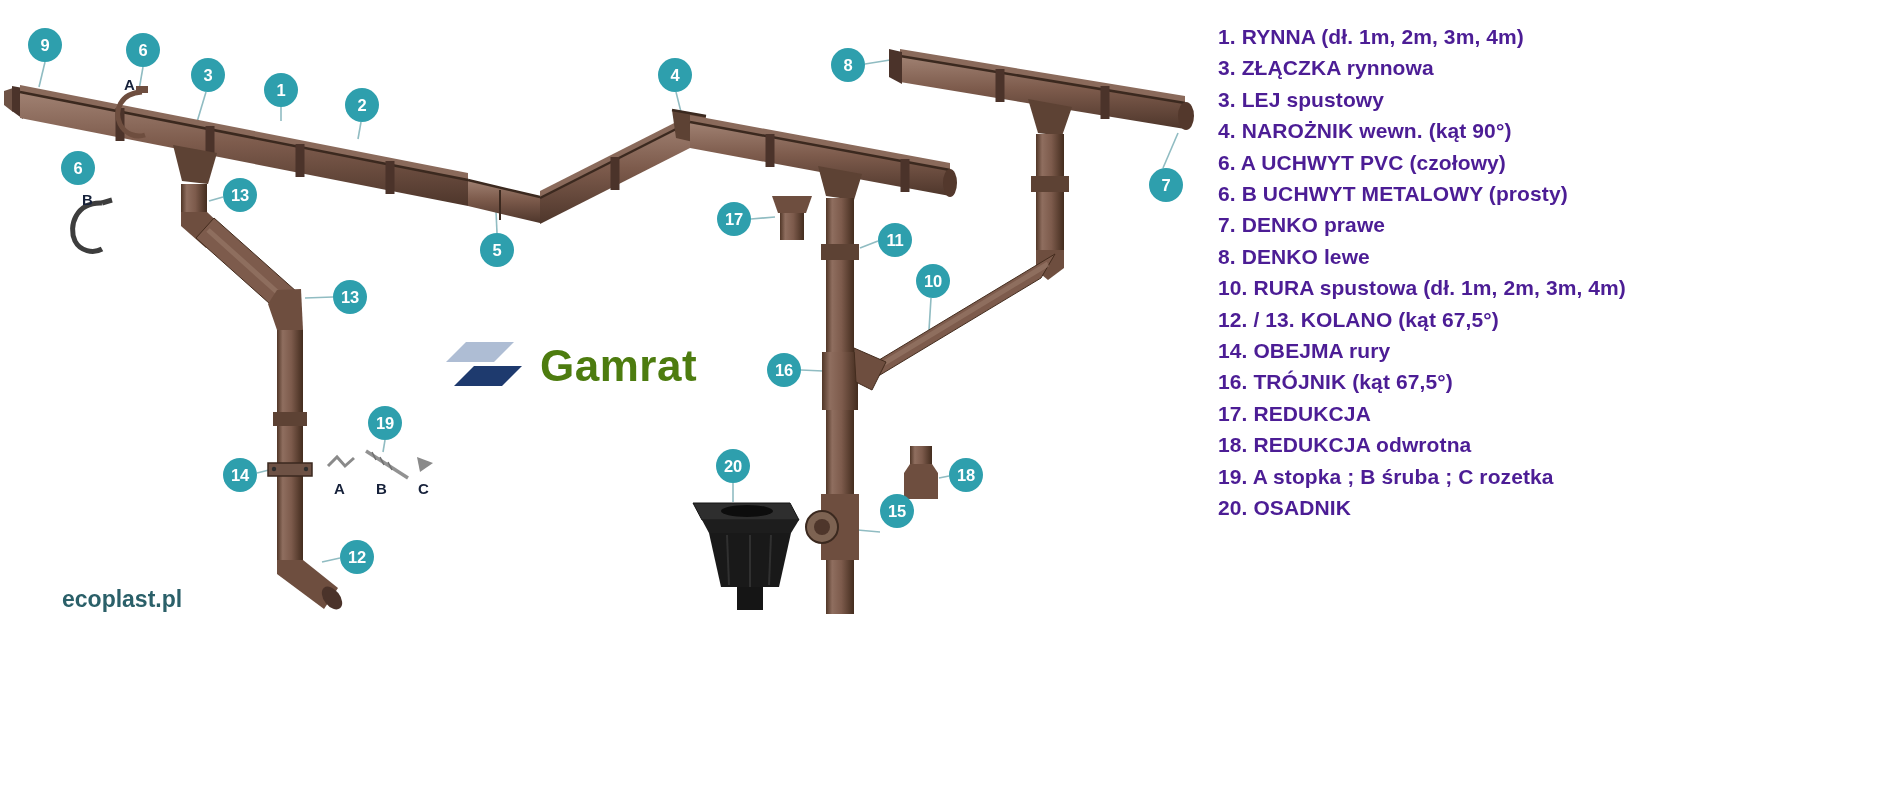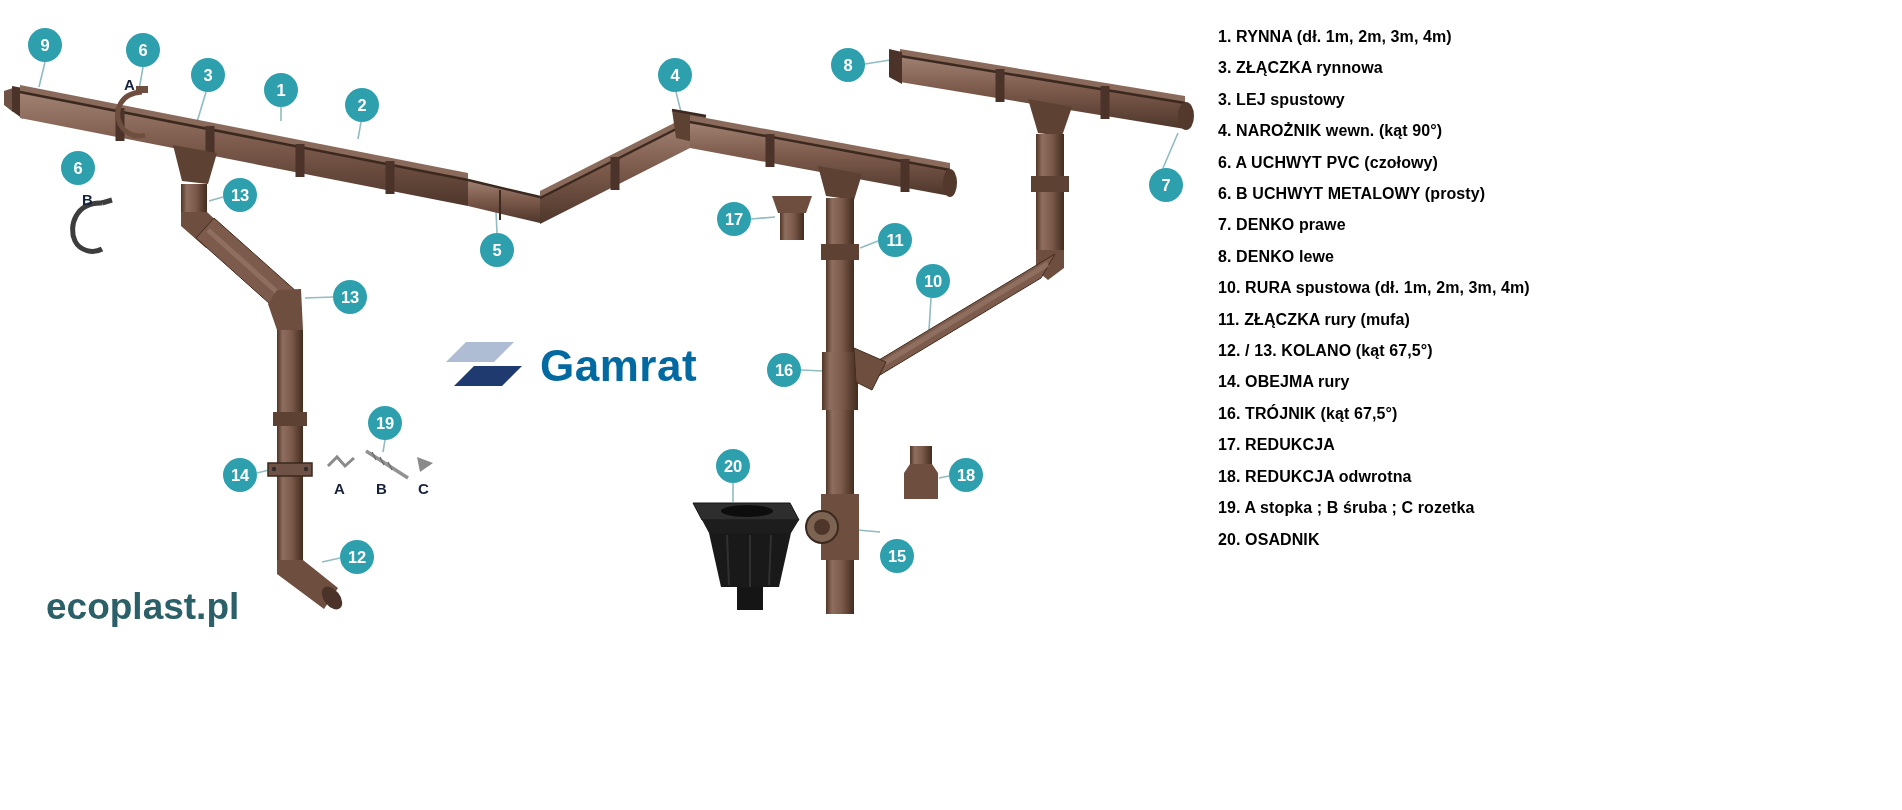--- a/index.html
+++ b/index.html
@@ -10,26 +10,26 @@
   .illustration{position:absolute;left:0;top:0;z-index:1;}
   .callout{
     position:absolute;width:34px;height:34px;border-radius:50%;
     background:#2e9fad;color:#ffffff;font-weight:700;font-size:16.5px;
     display:flex;align-items:center;justify-content:center;z-index:3;
     letter-spacing:-0.3px;
   }
   .letter{position:absolute;font-weight:700;font-size:15px;color:#16213a;z-index:3;}
   .legend{position:absolute;left:1218px;top:21px;z-index:2;}
   .legend-item{
-    font-weight:700;font-size:16px;line-height:31.4px;color:#000000;
+    font-weight:700;font-size:21px;line-height:31.4px;color:#4c1d95;
     white-space:nowrap;letter-spacing:0.1px;
   }
   .logo{position:absolute;left:444px;top:340px;display:flex;align-items:center;gap:16px;z-index:2;}
-  .logo-text{font-weight:700;font-size:44px;color:#0369a1;letter-spacing:0.5px;}
-  .website{position:absolute;left:46px;top:586px;font-weight:700;font-size:37px;color:#2b6069;z-index:2;}
+  .logo-text{font-weight:700;font-size:44px;color:#4d7c0f;letter-spacing:0.5px;}
+  .website{position:absolute;left:62px;top:586px;font-weight:700;font-size:23px;color:#2b6069;z-index:2;}
 </style>
 </head>
 <body>
 
 <div class="stage">
 
   <svg class="illustration" width="1902" height="810" viewBox="0 0 1902 810">
     <defs>
       <linearGradient id="gv" x1="0" y1="0" x2="0" y2="1">
         <stop offset="0" stop-color="#a08172"></stop>
@@ -257,21 +257,21 @@
   <div class="callout" style="left:333px;top:280px">13</div>
   <div class="callout" style="left:480px;top:233px">5</div>
   <div class="callout" style="left:717px;top:202px">17</div>
   <div class="callout" style="left:878px;top:223px">11</div>
   <div class="callout" style="left:916px;top:264px">10</div>
   <div class="callout" style="left:767px;top:353px">16</div>
   <div class="callout" style="left:368px;top:406px">19</div>
   <div class="callout" style="left:223px;top:458px">14</div>
   <div class="callout" style="left:340px;top:540px">12</div>
   <div class="callout" style="left:716px;top:449px">20</div>
-  <div class="callout" style="left:880px;top:539px">15</div>
+  <div class="callout" style="left:880px;top:494px">15</div>
   <div class="callout" style="left:949px;top:458px">18</div>
 
   <div class="letter" style="left:124px;top:76px">A</div>
   <div class="letter" style="left:82px;top:191px">B</div>
   <div class="letter" style="left:334px;top:480px">A</div>
   <div class="letter" style="left:376px;top:480px">B</div>
   <div class="letter" style="left:418px;top:480px">C</div>
 
   <div class="logo">
     <svg width="80" height="52" viewBox="0 0 80 52">
@@ -284,21 +284,20 @@
   <div class="legend">
     <div class="legend-item">1. RYNNA (dł. 1m, 2m, 3m, 4m)</div>
     <div class="legend-item">3. ZŁĄCZKA rynnowa</div>
     <div class="legend-item">3. LEJ spustowy</div>
     <div class="legend-item">4. NAROŻNIK wewn. (kąt 90°)</div>
     <div class="legend-item">6. A UCHWYT PVC (czołowy)</div>
     <div class="legend-item">6. B UCHWYT METALOWY (prosty)</div>
     <div class="legend-item">7. DENKO prawe</div>
     <div class="legend-item">8. DENKO lewe</div>
     <div class="legend-item">10. RURA spustowa (dł. 1m, 2m, 3m, 4m)</div>
-    <div class="legend-item">11. ZŁĄCZKA rury (mufa)</div>
     <div class="legend-item">12. / 13. KOLANO (kąt 67,5°)</div>
     <div class="legend-item">14. OBEJMA rury</div>
     <div class="legend-item">16. TRÓJNIK (kąt 67,5°)</div>
     <div class="legend-item">17. REDUKCJA</div>
     <div class="legend-item">18. REDUKCJA odwrotna</div>
     <div class="legend-item">19. A stopka ; B śruba ; C rozetka</div>
     <div class="legend-item">20. OSADNIK</div>
   </div>
 
   <div class="website">ecoplast.pl</div>

